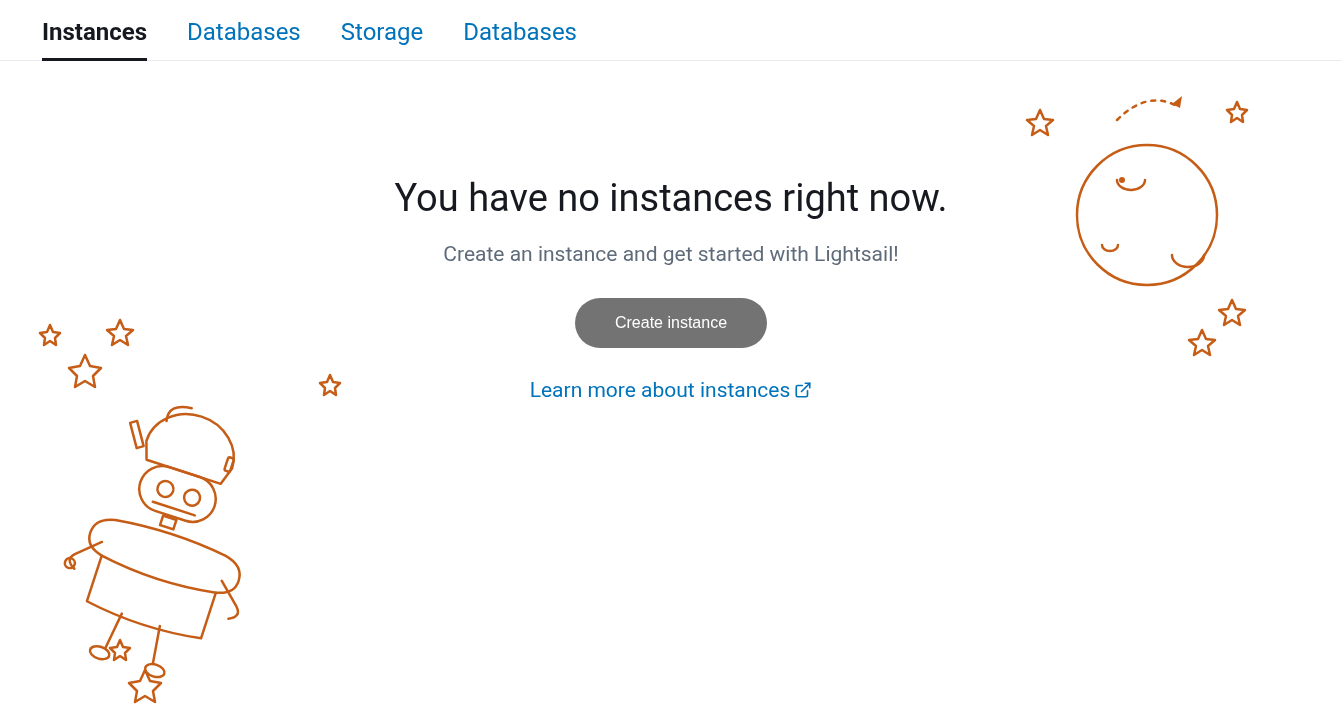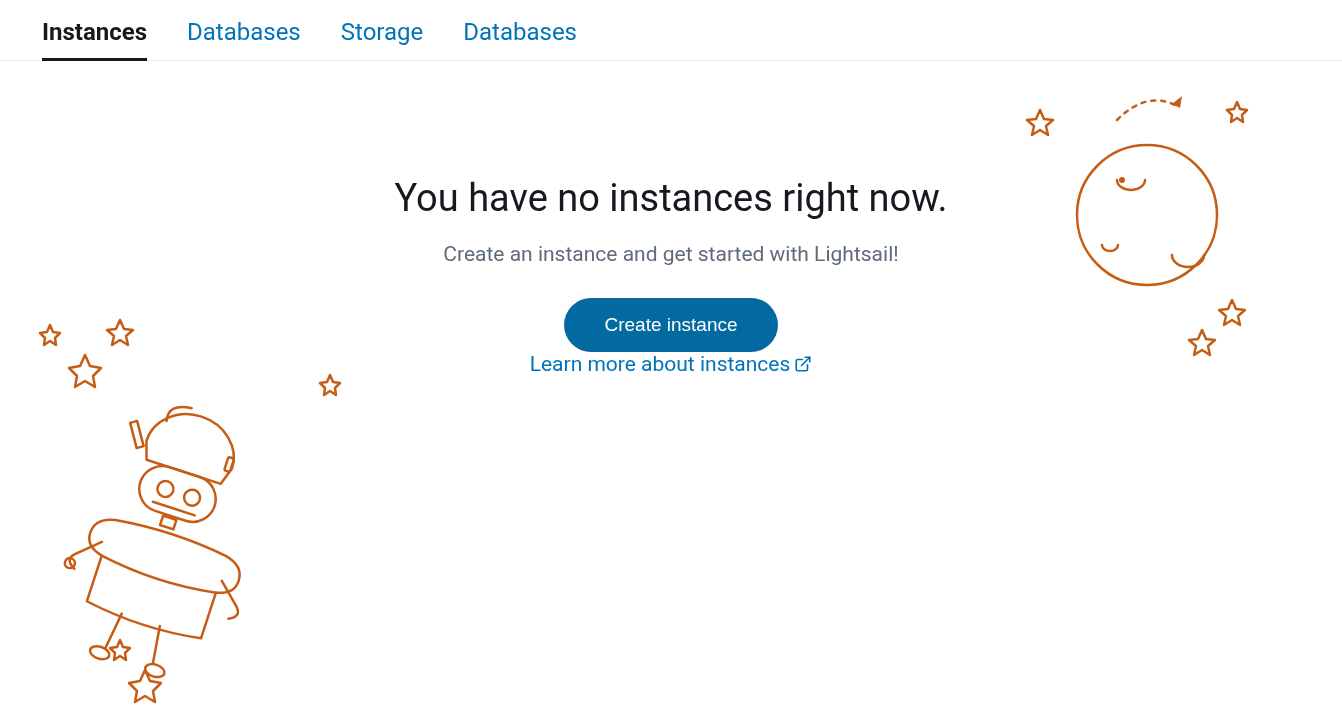--- a/index.html
+++ b/index.html
@@ -51,28 +51,29 @@
     color: #16191f;
     margin-bottom: 22px;
   }
   .empty-sub {
     font-size: 21px;
     color: #5f6b7a;
     margin-bottom: 32px;
   }
   .create-btn {
     display: inline-block;
-    background: #0369a1;
+    background: #737373;
     color: #ffffff;
-    font-size: 19px;
+    font-size: 16px;
     font-weight: 500;
     padding: 16px 40px;
     border: none;
     border-radius: 34px;
     cursor: pointer;
+    margin-bottom: 30px;
   }
   .learn-link {
     display: inline-flex;
     align-items: center;
     gap: 4px;
     color: #0073bb;
     font-size: 21px;
     text-decoration: none;
     cursor: pointer;
   }

